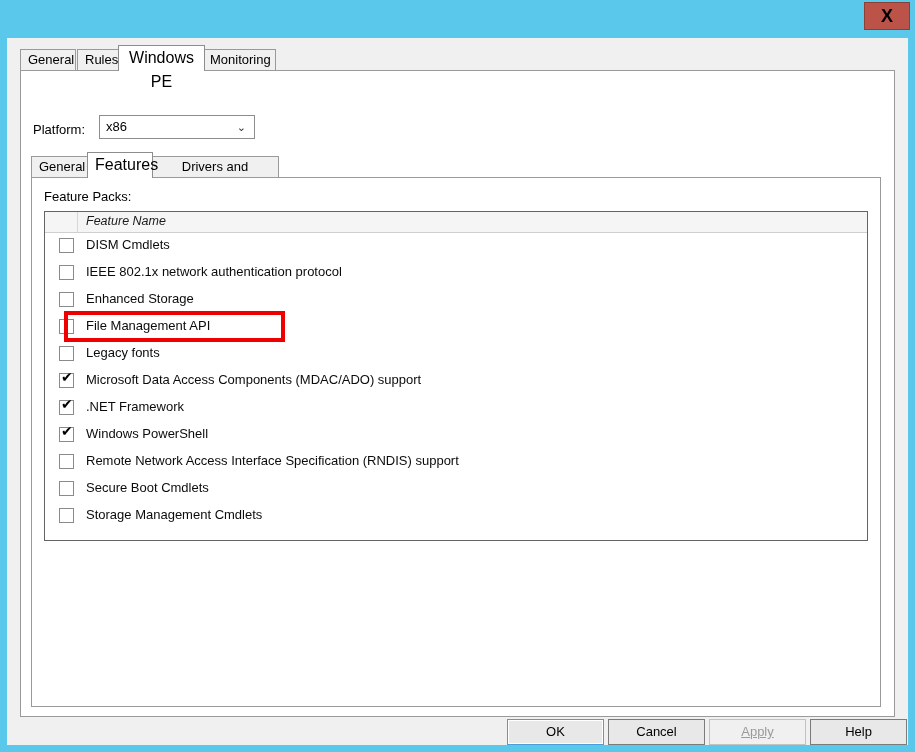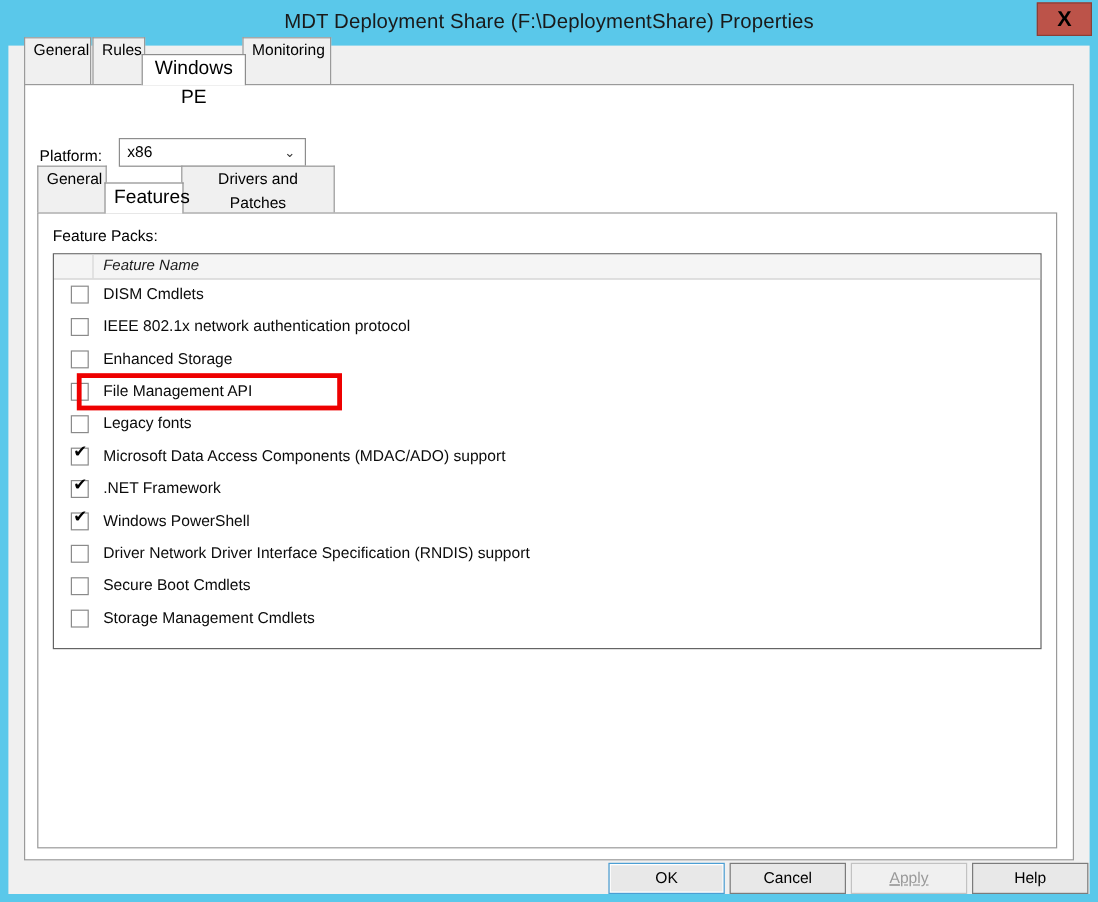--- a/index.html
+++ b/index.html
@@ -72,21 +72,21 @@
   
   .outer-tabstrip {
     position: absolute;
     left: 13px; top: 7px;
     height: 26px;
     width: 875px;
   }
   .tab {
     position: absolute;
     bottom: 0;
-    height: 40px;
+    height: 22px;
     background: #f0f0f0;
     border: 1px solid #9a9a9a;
     border-bottom: none;
     box-sizing: border-box;
     font-size: 13px;
     line-height: 20px;
     text-align: center;
     padding: 0 7px;
     cursor: default;
     color: #000;
@@ -275,21 +275,20 @@
     text-decoration: underline;
   }
   .btn .uline { text-decoration: underline; }
 </style>
 </head>
 <body>
 
 <div class="window">
 
   <div class="titlebar">
-    <div class="title-text">MDT Deployment Share (F:\DeploymentShare) Properties</div>
     <div class="close-btn">X</div>
   </div>
 
   <div class="client">
 
     <div class="outer-tabstrip" id="outer-tabstrip">
         <div class="tab" style="left: 0px; width: 56px;">General</div>
         <div class="tab" style="left: 57px; width: 44px;">Rules</div>
         <div class="tab selected" style="left: 98px; width: 87px;">Windows PE</div>
         <div class="tab" style="left: 182px; width: 74px;">Monitoring</div>
@@ -350,21 +349,21 @@
                 <div class="lv-text">.NET Framework</div>
               </div>
               <div class="lv-row">
                 <div class="cb">
                   <span class="tick">✔</span>
                 </div>
                 <div class="lv-text">Windows PowerShell</div>
               </div>
               <div class="lv-row">
                 <div class="cb"></div>
-                <div class="lv-text">Driver Network Driver Interface Specification (RNDIS) support</div>
+                <div class="lv-text">Remote Network Access Interface Specification (RNDIS) support</div>
               </div>
               <div class="lv-row">
                 <div class="cb"></div>
                 <div class="lv-text">Secure Boot Cmdlets</div>
               </div>
               <div class="lv-row">
                 <div class="cb"></div>
                 <div class="lv-text">Storage Management Cmdlets</div>
               </div>
             </div>

